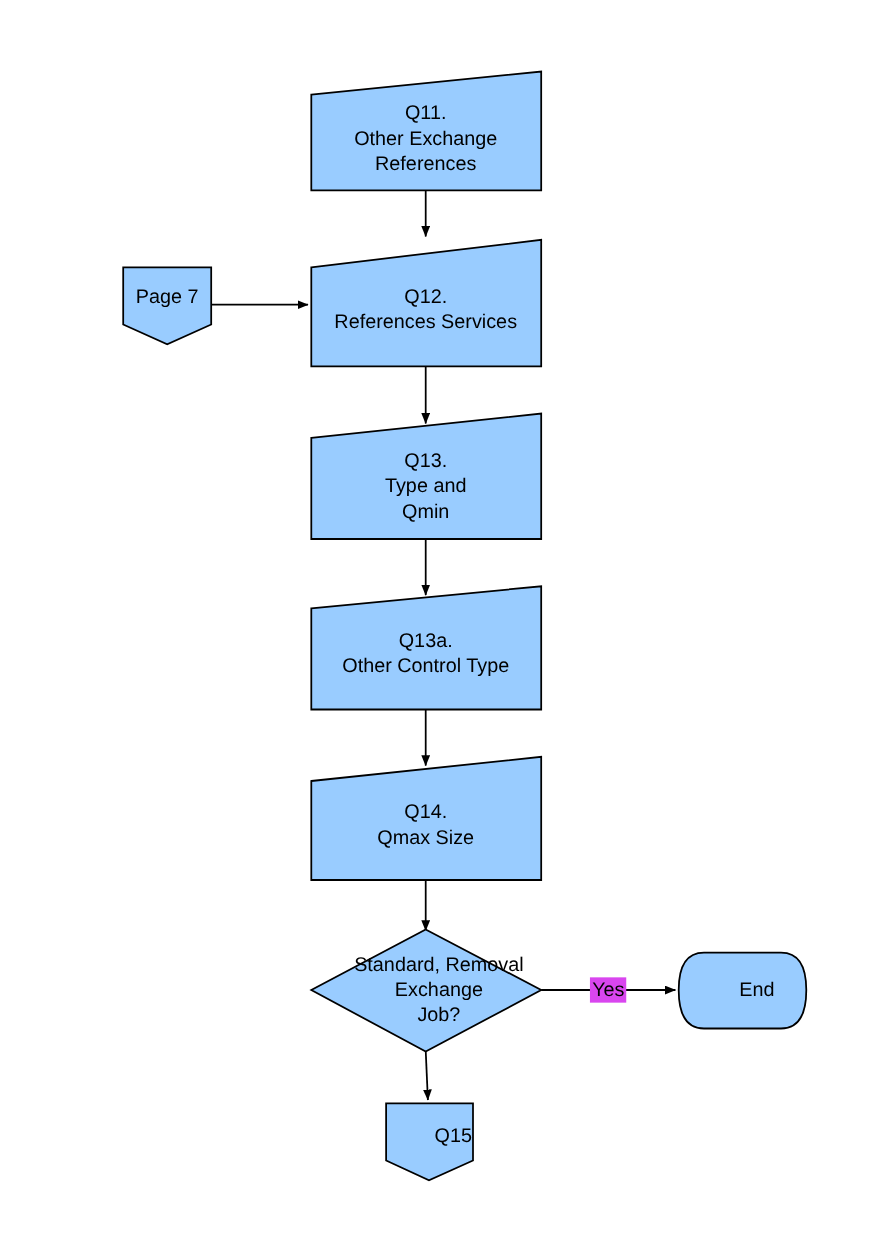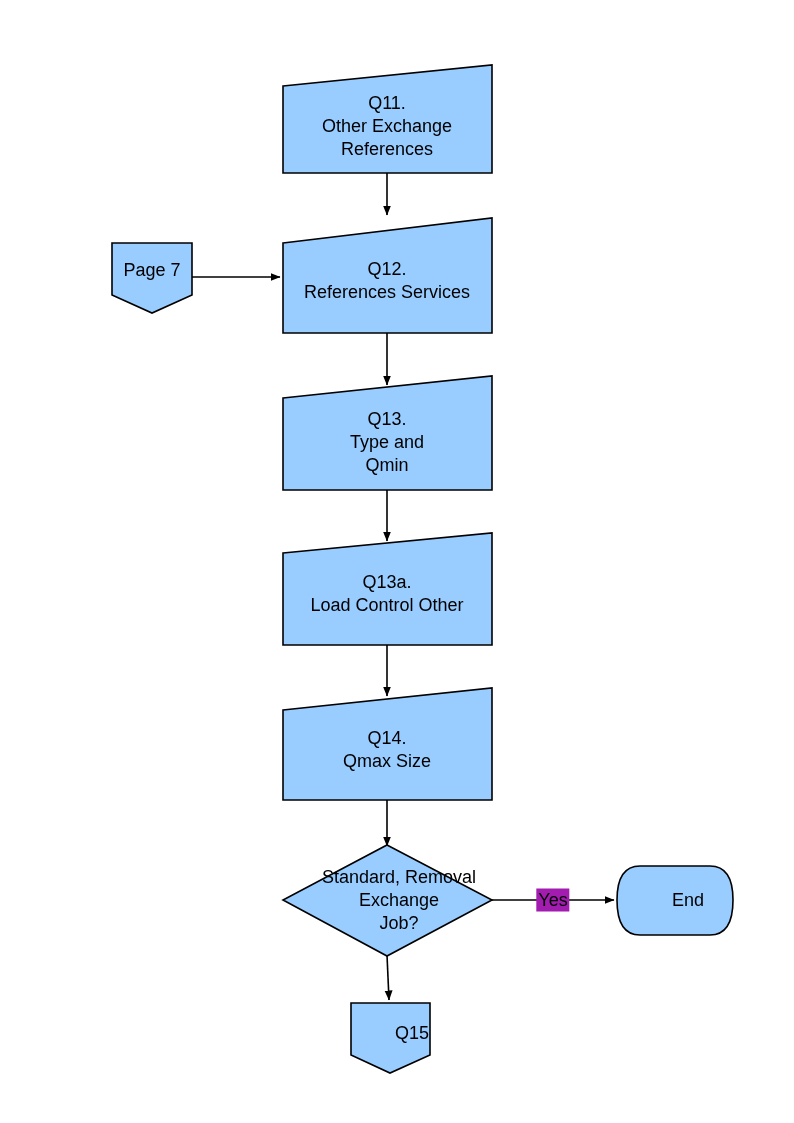--- a/index.html
+++ b/index.html
@@ -37,21 +37,21 @@
     color: #000000;
     font-family: "Liberation Sans", sans-serif;
     font-size: 18px;
     line-height: 23px;
     white-space: pre;
   }
   .label-center {
     transform: translate(-50%, -50%);
   }
   .edge-label.label-center {
-    background: #a21caf;
+    background: #d946ef;
     padding: 0 2px;
   }
 </style>
 </head>
 <body>
 
 <svg id="flow-canvas" viewBox="0 0 794 1123" width="794" height="1123" xmlns="http://www.w3.org/2000/svg">
   <defs>
     <marker id="arrowhead" markerWidth="10" markerHeight="10" refX="9.5" refY="4" orient="auto" markerUnits="userSpaceOnUse">
       <path d="M0,0 L10,4 L0,8 z" fill="#000000"></path>
@@ -102,21 +102,21 @@
 <div class="node-label label-center" style="left:152px; top:270px;">Page 7</div>
 
 <div class="node-label label-center" style="left:387px; top:281px;">Q12.
 References Services</div>
 
 <div class="node-label label-center" style="left:387px; top:442px;">Q13.
 Type and
 Qmin</div>
 
 <div class="node-label label-center" style="left:387px; top:594px;">Q13a.
-Load Control Other</div>
+Other Control Type</div>
 
 <div class="node-label label-center" style="left:387px; top:750px;">Q14.
 Qmax Size</div>
 
 <div class="node-label label-center" style="left:399px; top:900px;">Standard, Removal
 Exchange
 Job?</div>
 
 <div class="node-label label-center" style="left:688px; top:900px;">End</div>
 

